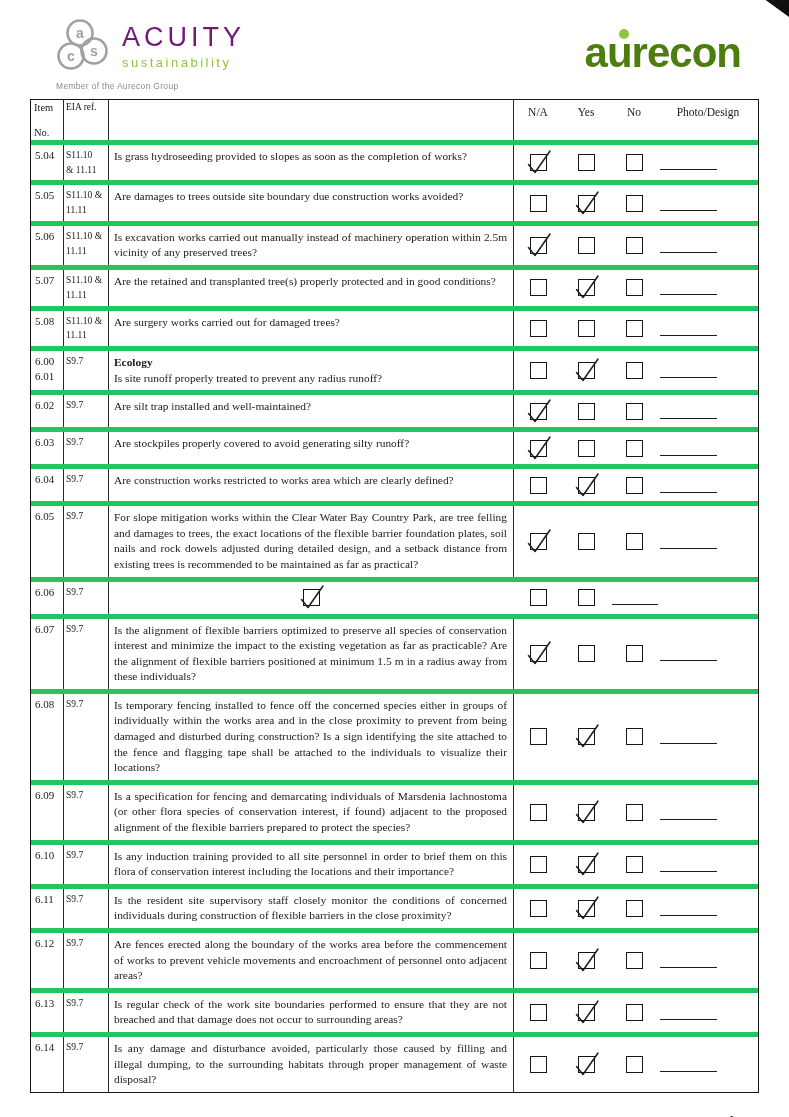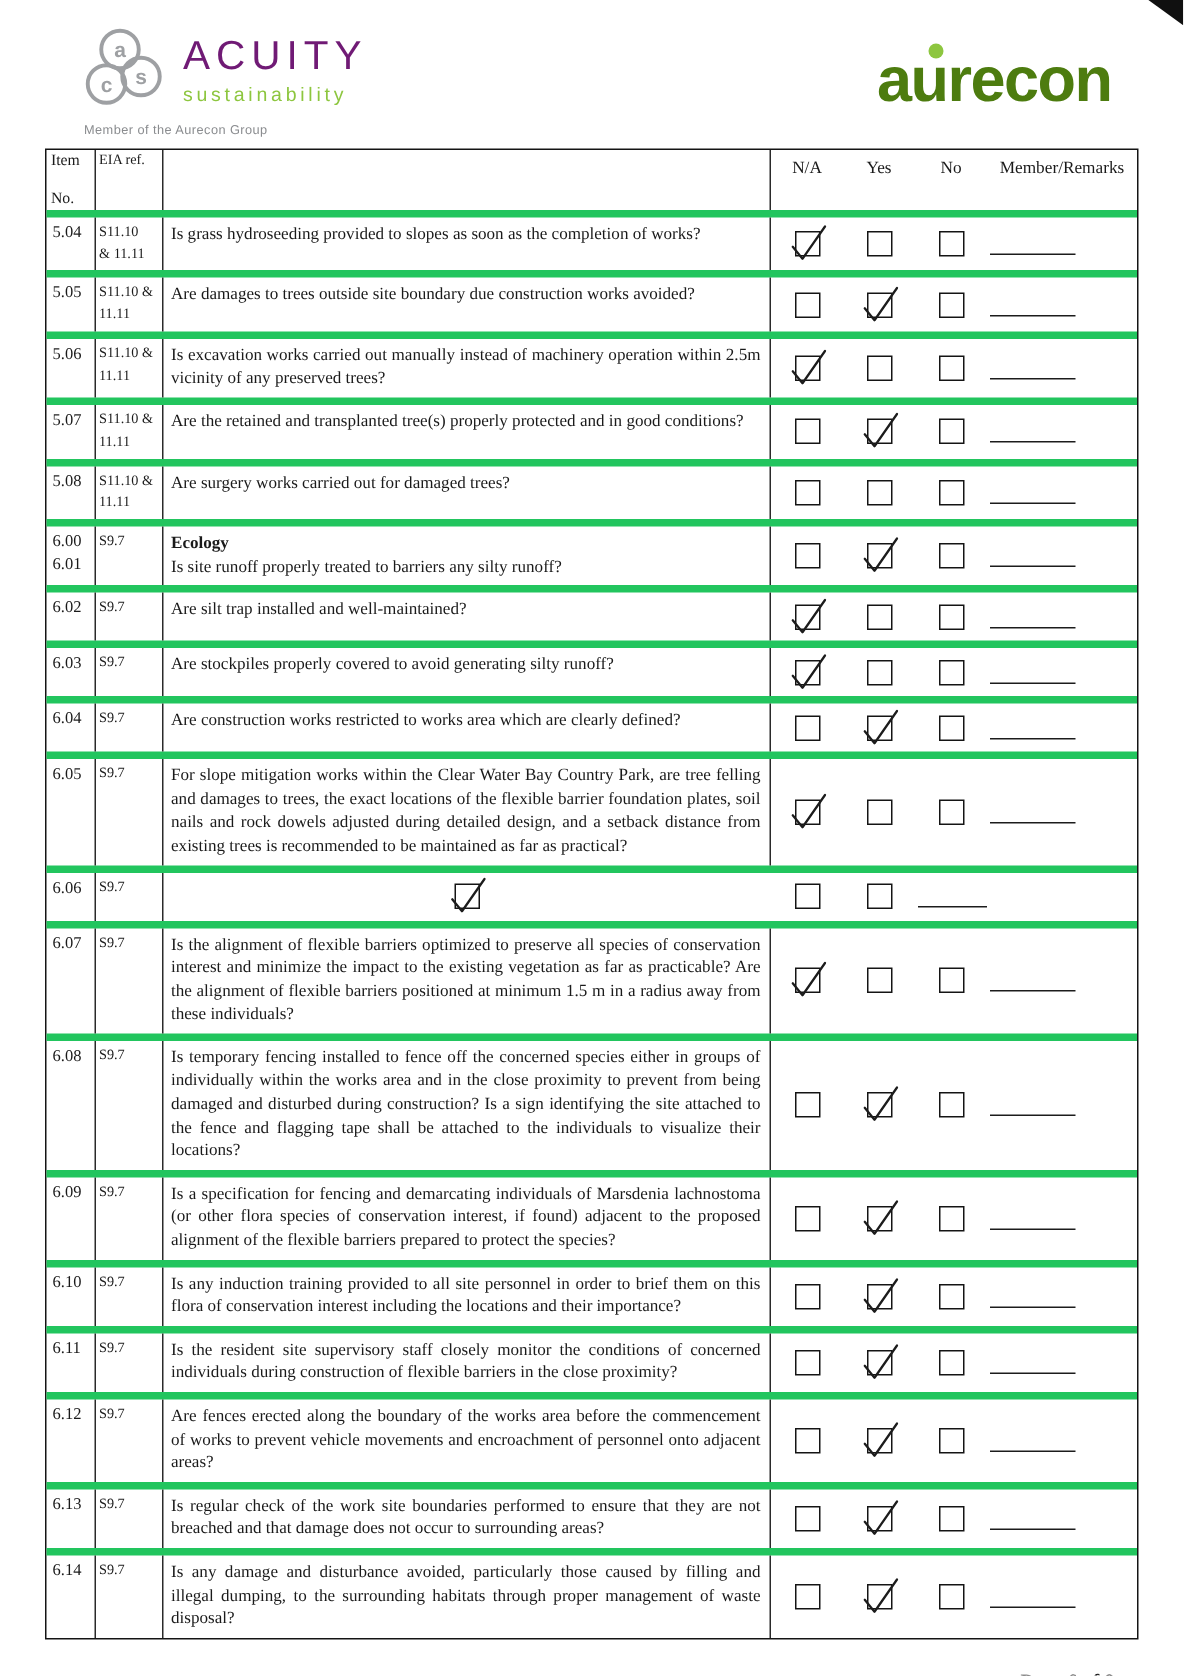--- a/index.html
+++ b/index.html
@@ -110,21 +110,21 @@
     <div class="trow thead">
       <div class="th-item">
         <span>Item</span>
         <span>No.</span>
       </div>
       <div class="th-eia">EIA ref.</div>
       <div class="th-q"></div>
       <div class="th-check">N/A</div>
       <div class="th-check">Yes</div>
       <div class="th-check">No</div>
-      <div class="th-remarks">Member/Remarks</div>
+      <div class="th-remarks">Photo/Design</div>
     </div>
     <div id="table-body" style="display:contents">
   <div class="trow">
     <div class="c c-item">5.04</div>
     <div class="c c-eia">S11.10
 &amp; 11.11</div>
     <div class="c-q">
 
       <div class="q-text">Is grass hydroseeding provided to slopes as soon as the completion of works?</div>
     </div>
@@ -245,21 +245,21 @@
       <span class="remark-line"></span>
     </div>
   </div>
 
   <div class="trow">
     <div class="c c-item">6.00
 6.01</div>
     <div class="c c-eia">S9.7</div>
     <div class="c-q">
       <div class="q-heading">Ecology</div>
-      <div class="q-text">Is site runoff properly treated to barriers any silty runoff?</div>
+      <div class="q-text">Is site runoff properly treated to prevent any radius runoff?</div>
     </div>
     <div class="c-check">
       <span class="checkbox"></span>
     </div>
     <div class="c-check">
       <span class="checkbox">
               <svg class="tick" viewBox="0 0 28 28">
                 <path d="M3.5 16.5 L10 24.5 L25 3"></path>
               </svg>
             </span>

